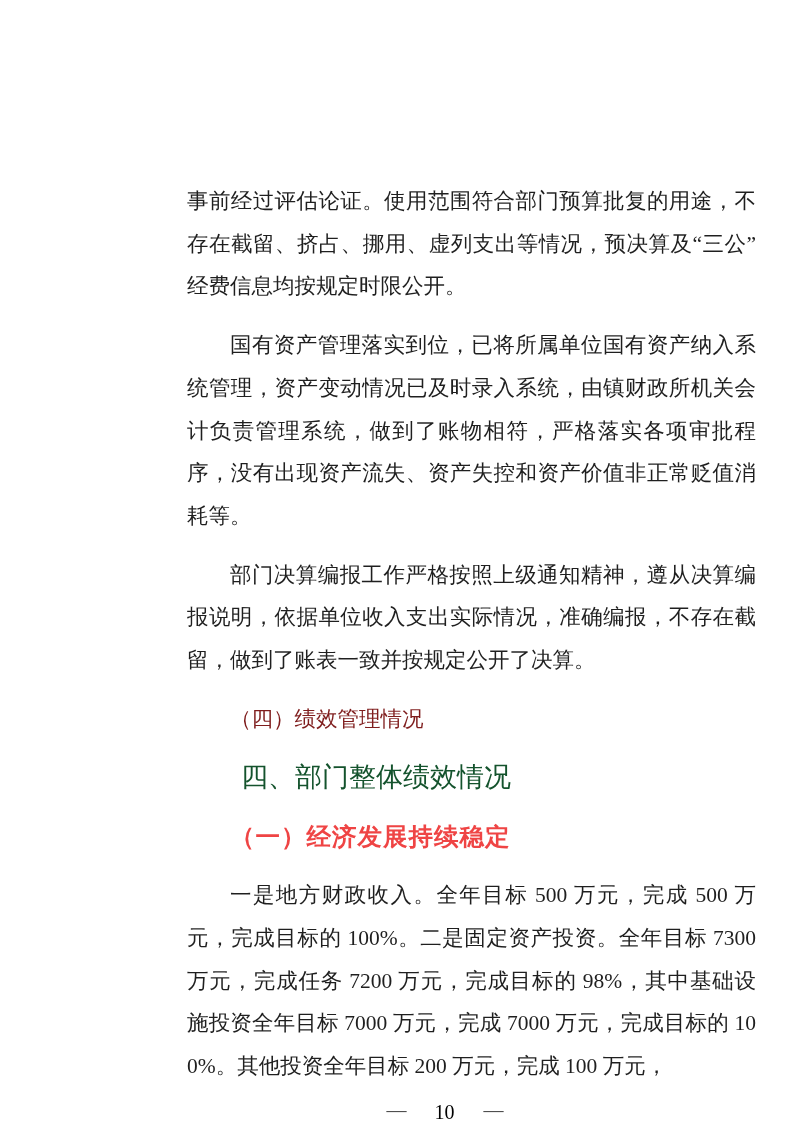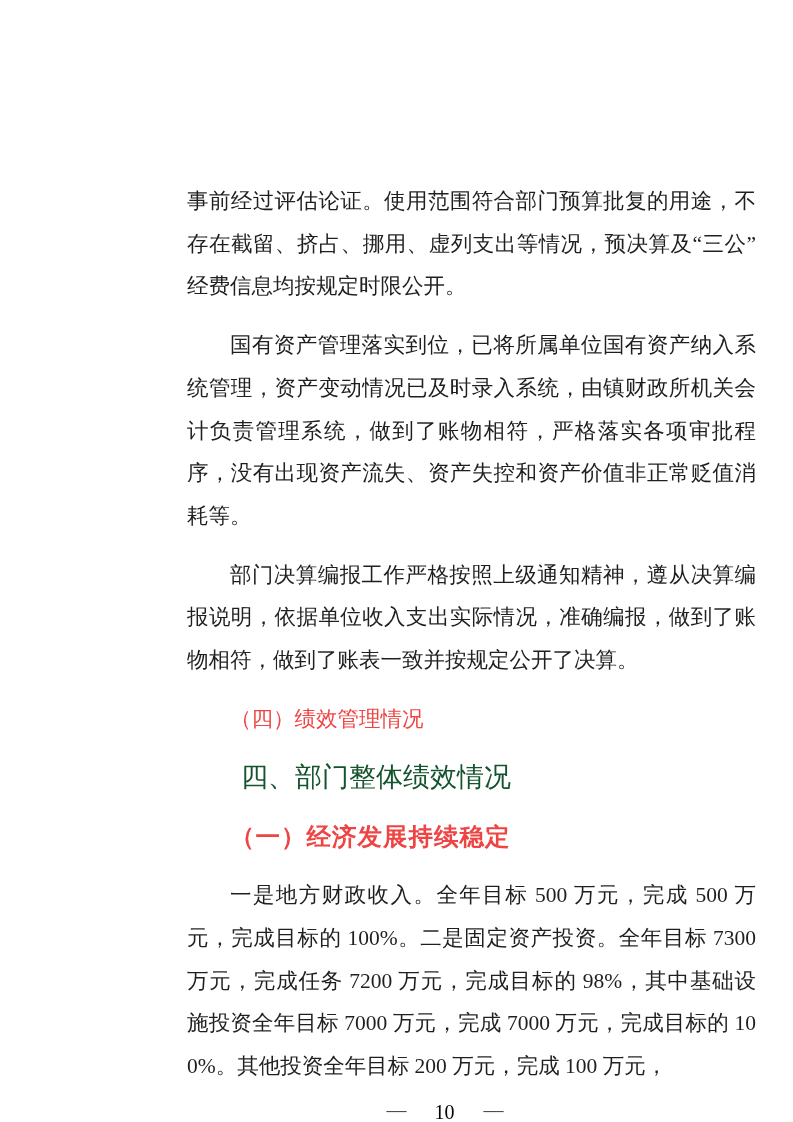--- a/index.html
+++ b/index.html
@@ -33,21 +33,21 @@
     color: #1f1f1f;
   }
   .no-indent {
     text-indent: 0;
   }
   .section-heading {
     font-size: 21.5px;
     line-height: 42.7px;
     text-indent: 2em;
     font-weight: normal;
-    color: #ef4444;
+    color: #7f1d1d;
   }
   .chapter-heading {
     font-size: 27px;
     line-height: 42.7px;
     text-indent: 2em;
     font-weight: normal;
     color: #14532d;
   }
   .bold-heading {
     font-family: "Liberation Sans", "DejaVu Sans", sans-serif;
@@ -83,21 +83,21 @@
 <body>
 
 <div class="page">
 
   <div class="content">
 
     <p class="body-text no-indent">事前经过评估论证。使用范围符合部门预算批复的用途，不存在截留、挤占、挪用、虚列支出等情况，预决算及“三公”经费信息均按规定时限公开。</p>
 
     <p class="body-text">国有资产管理落实到位，已将所属单位国有资产纳入系统管理，资产变动情况已及时录入系统，由镇财政所机关会计负责管理系统，做到了账物相符，严格落实各项审批程序，没有出现资产流失、资产失控和资产价值非正常贬值消耗等。</p>
 
-    <p class="body-text">部门决算编报工作严格按照上级通知精神，遵从决算编报说明，依据单位收入支出实际情况，准确编报，做到了账物相符，做到了账表一致并按规定公开了决算。</p>
+    <p class="body-text">部门决算编报工作严格按照上级通知精神，遵从决算编报说明，依据单位收入支出实际情况，准确编报，不存在截留，做到了账表一致并按规定公开了决算。</p>
 
     <p class="section-heading">（四）绩效管理情况</p>
 
 
     <p class="chapter-heading">四、部门整体绩效情况</p>
 
     <p class="bold-heading">（一）经济发展持续稳定</p>
 
     <p class="body-text">一是地方财政收入。全年目标 500 万元，完成 500 万元，完成目标的 100%。二是固定资产投资。全年目标 7300 万元，完成任务 7200 万元，完成目标的 98%，其中基础设施投资全年目标 7000 万元，完成 7000 万元，完成目标的 100%。其他投资全年目标 200 万元，完成 100 万元，</p>
 

